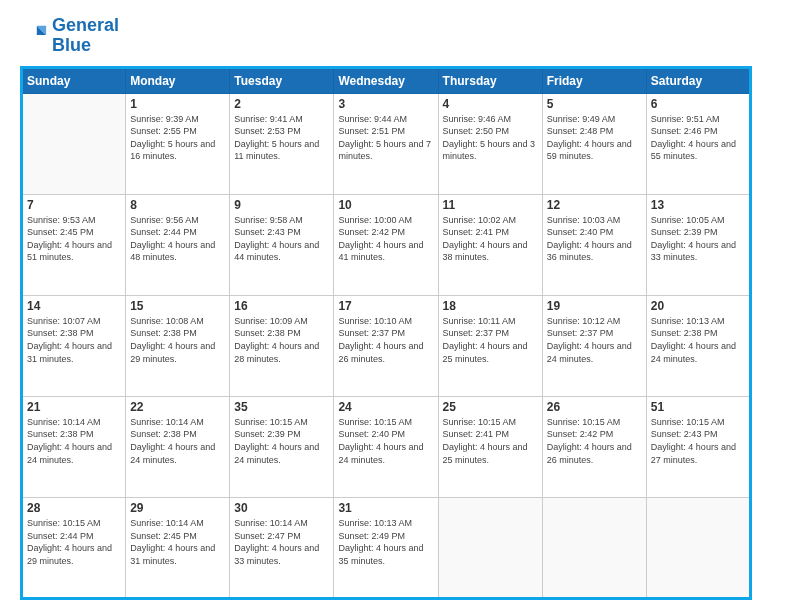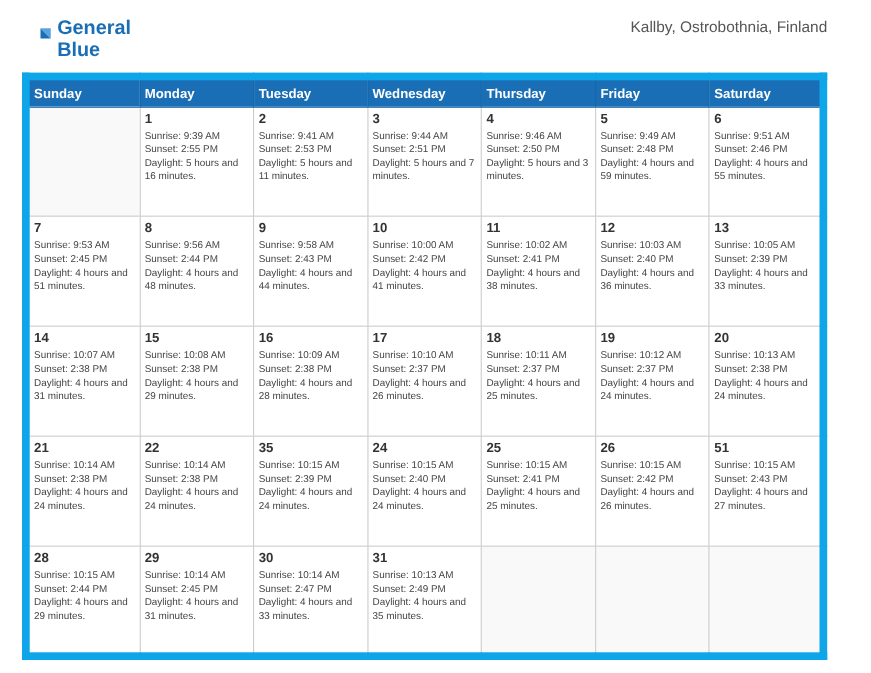--- a/index.html
+++ b/index.html
@@ -48,21 +48,21 @@
       font-size: 30px;
       font-weight: bold;
       color: #333;
     }
     .subtitle {
       font-size: 14px;
       color: #555;
     }
     .calendar {
       flex: 1;
-      border: 7px solid #0ea5e9;
+      border: 3px solid #0ea5e9;
       border-collapse: collapse;
       width: 100%;
       table-layout: fixed;
     }
     .calendar thead tr th {
       background-color: #1a6eb5;
       color: white;
       font-size: 12px;
       font-weight: bold;
       padding: 5px 4px;
@@ -100,21 +100,20 @@
       <svg class="logo-icon" viewBox="0 0 30 30">
         <polygon points="18,4 28,14 18,14" fill="#1a6eb5"></polygon>
         <polygon points="18,4 28,4 28,14" fill="#5ba3e0"></polygon>
       </svg>
       <div class="logo-text">
         <div><span>General</span></div>
         <div><span style="color:#1a6eb5">Blue</span></div>
       </div>
     </div>
     <div class="title-section">
-      <div class="subtitle">Kallby, Ostrobothnia, Finland</div>
     </div>
   </div>
 
   <table class="calendar">
     <thead>
       <tr>
           <th>Sunday</th>
           <th>Monday</th>
           <th>Tuesday</th>
           <th>Wednesday</th>

